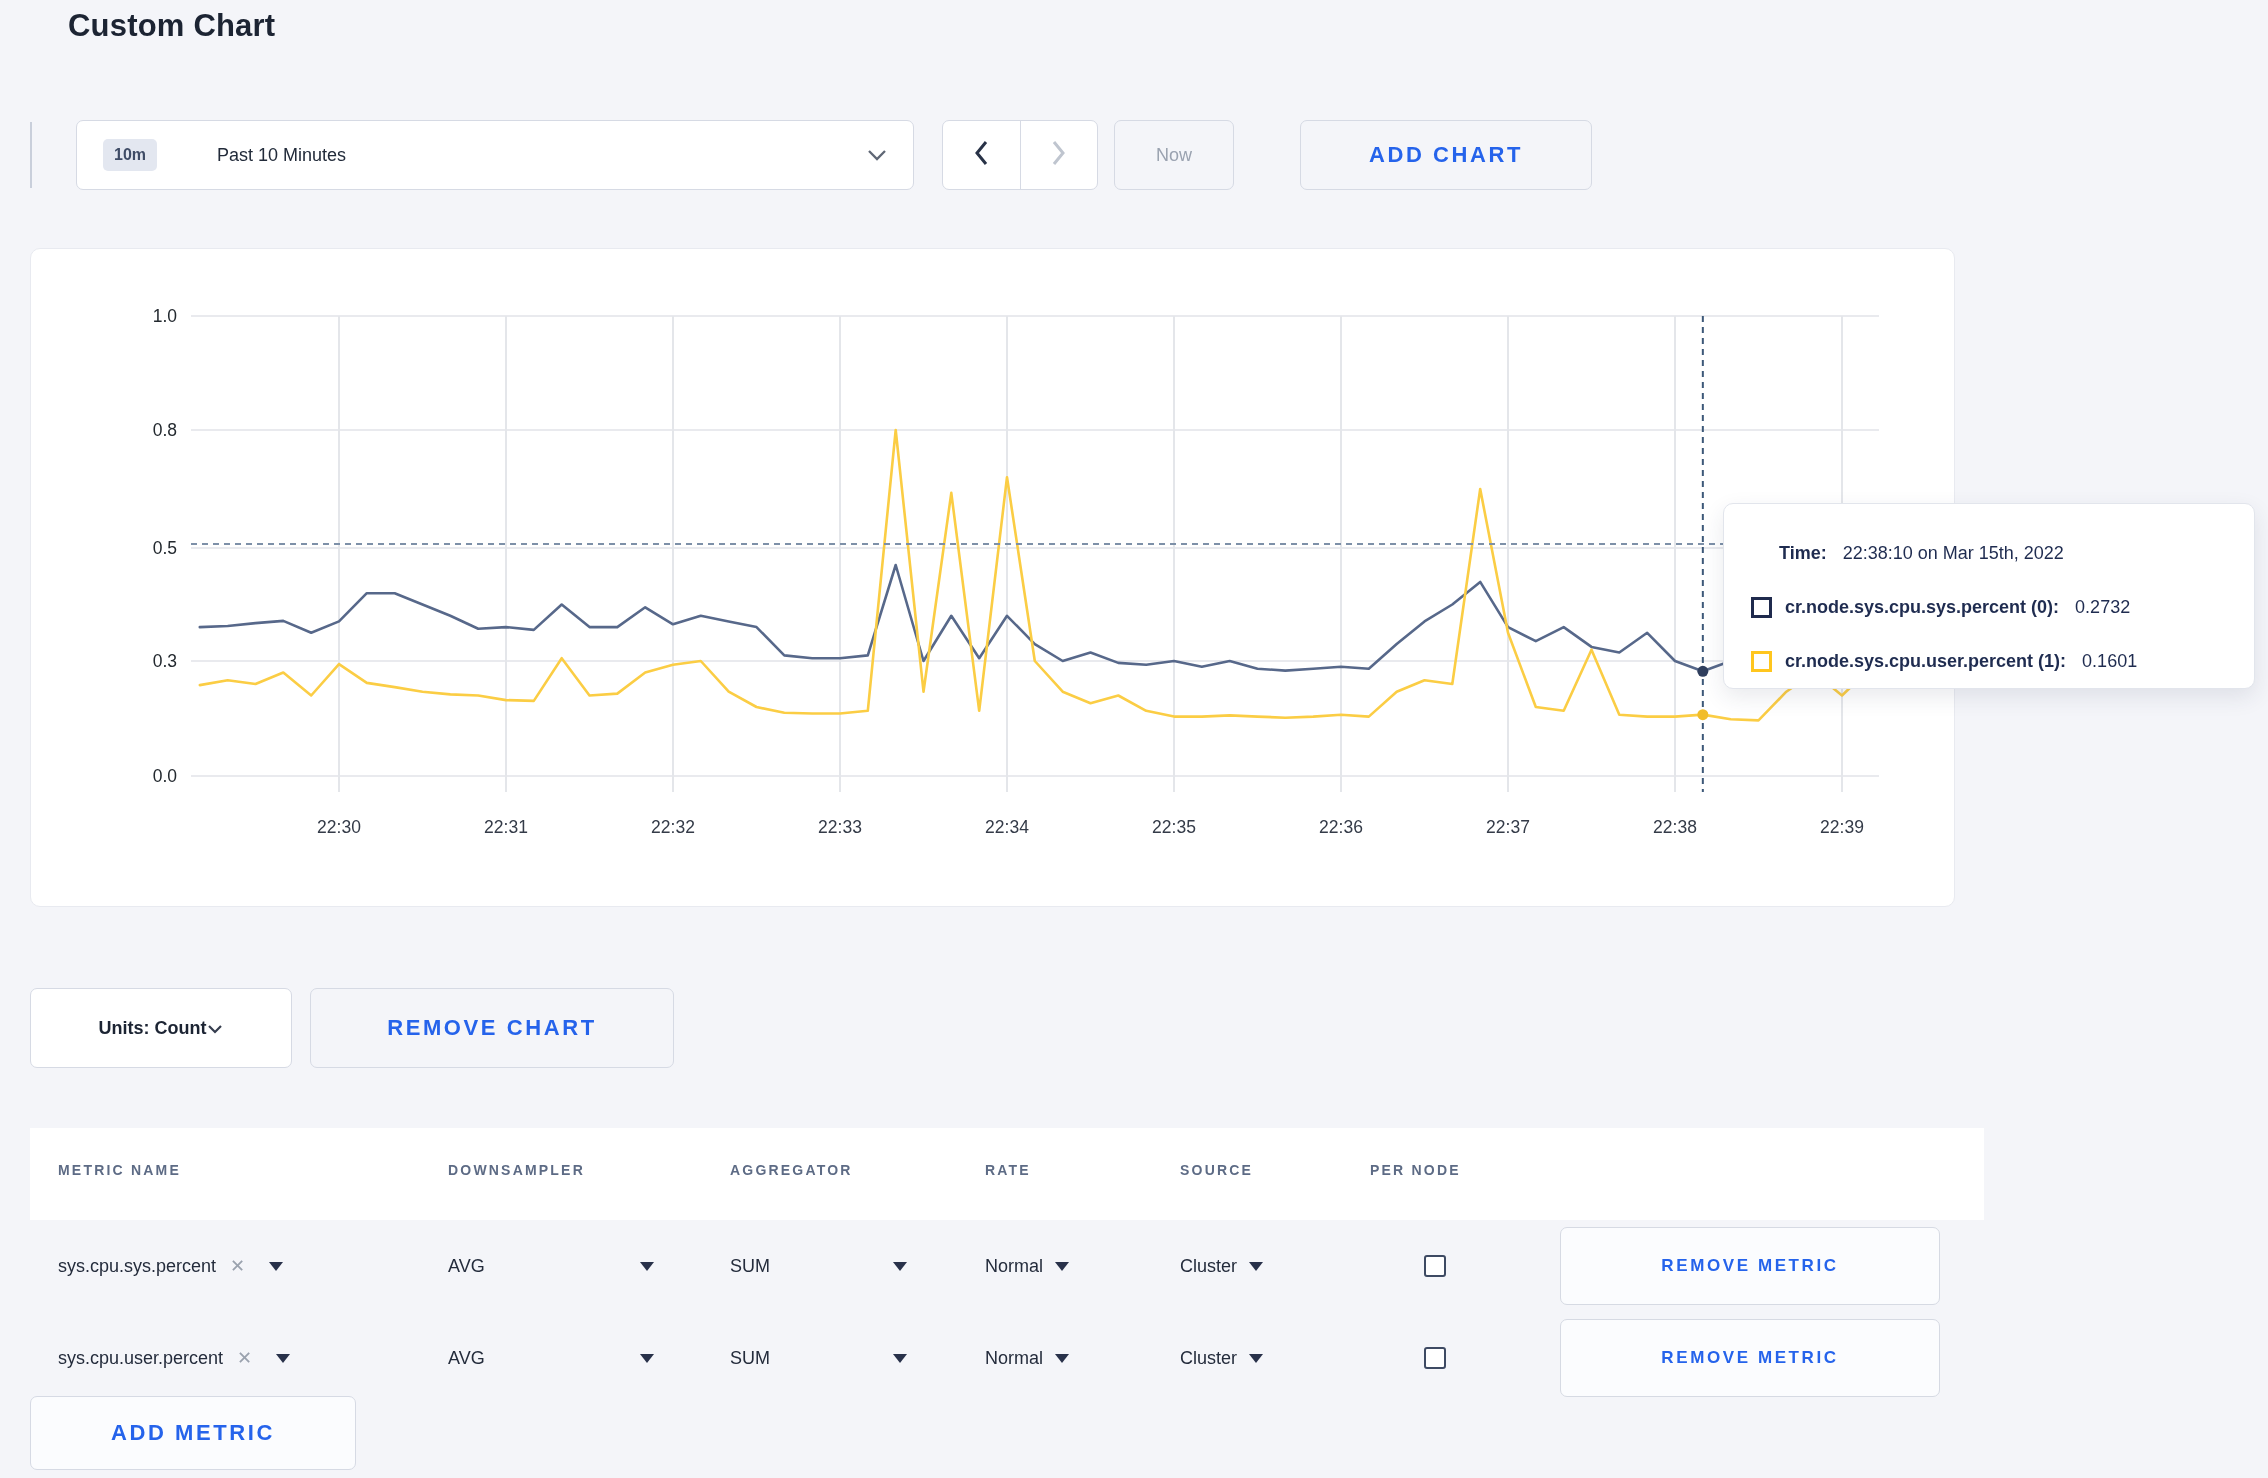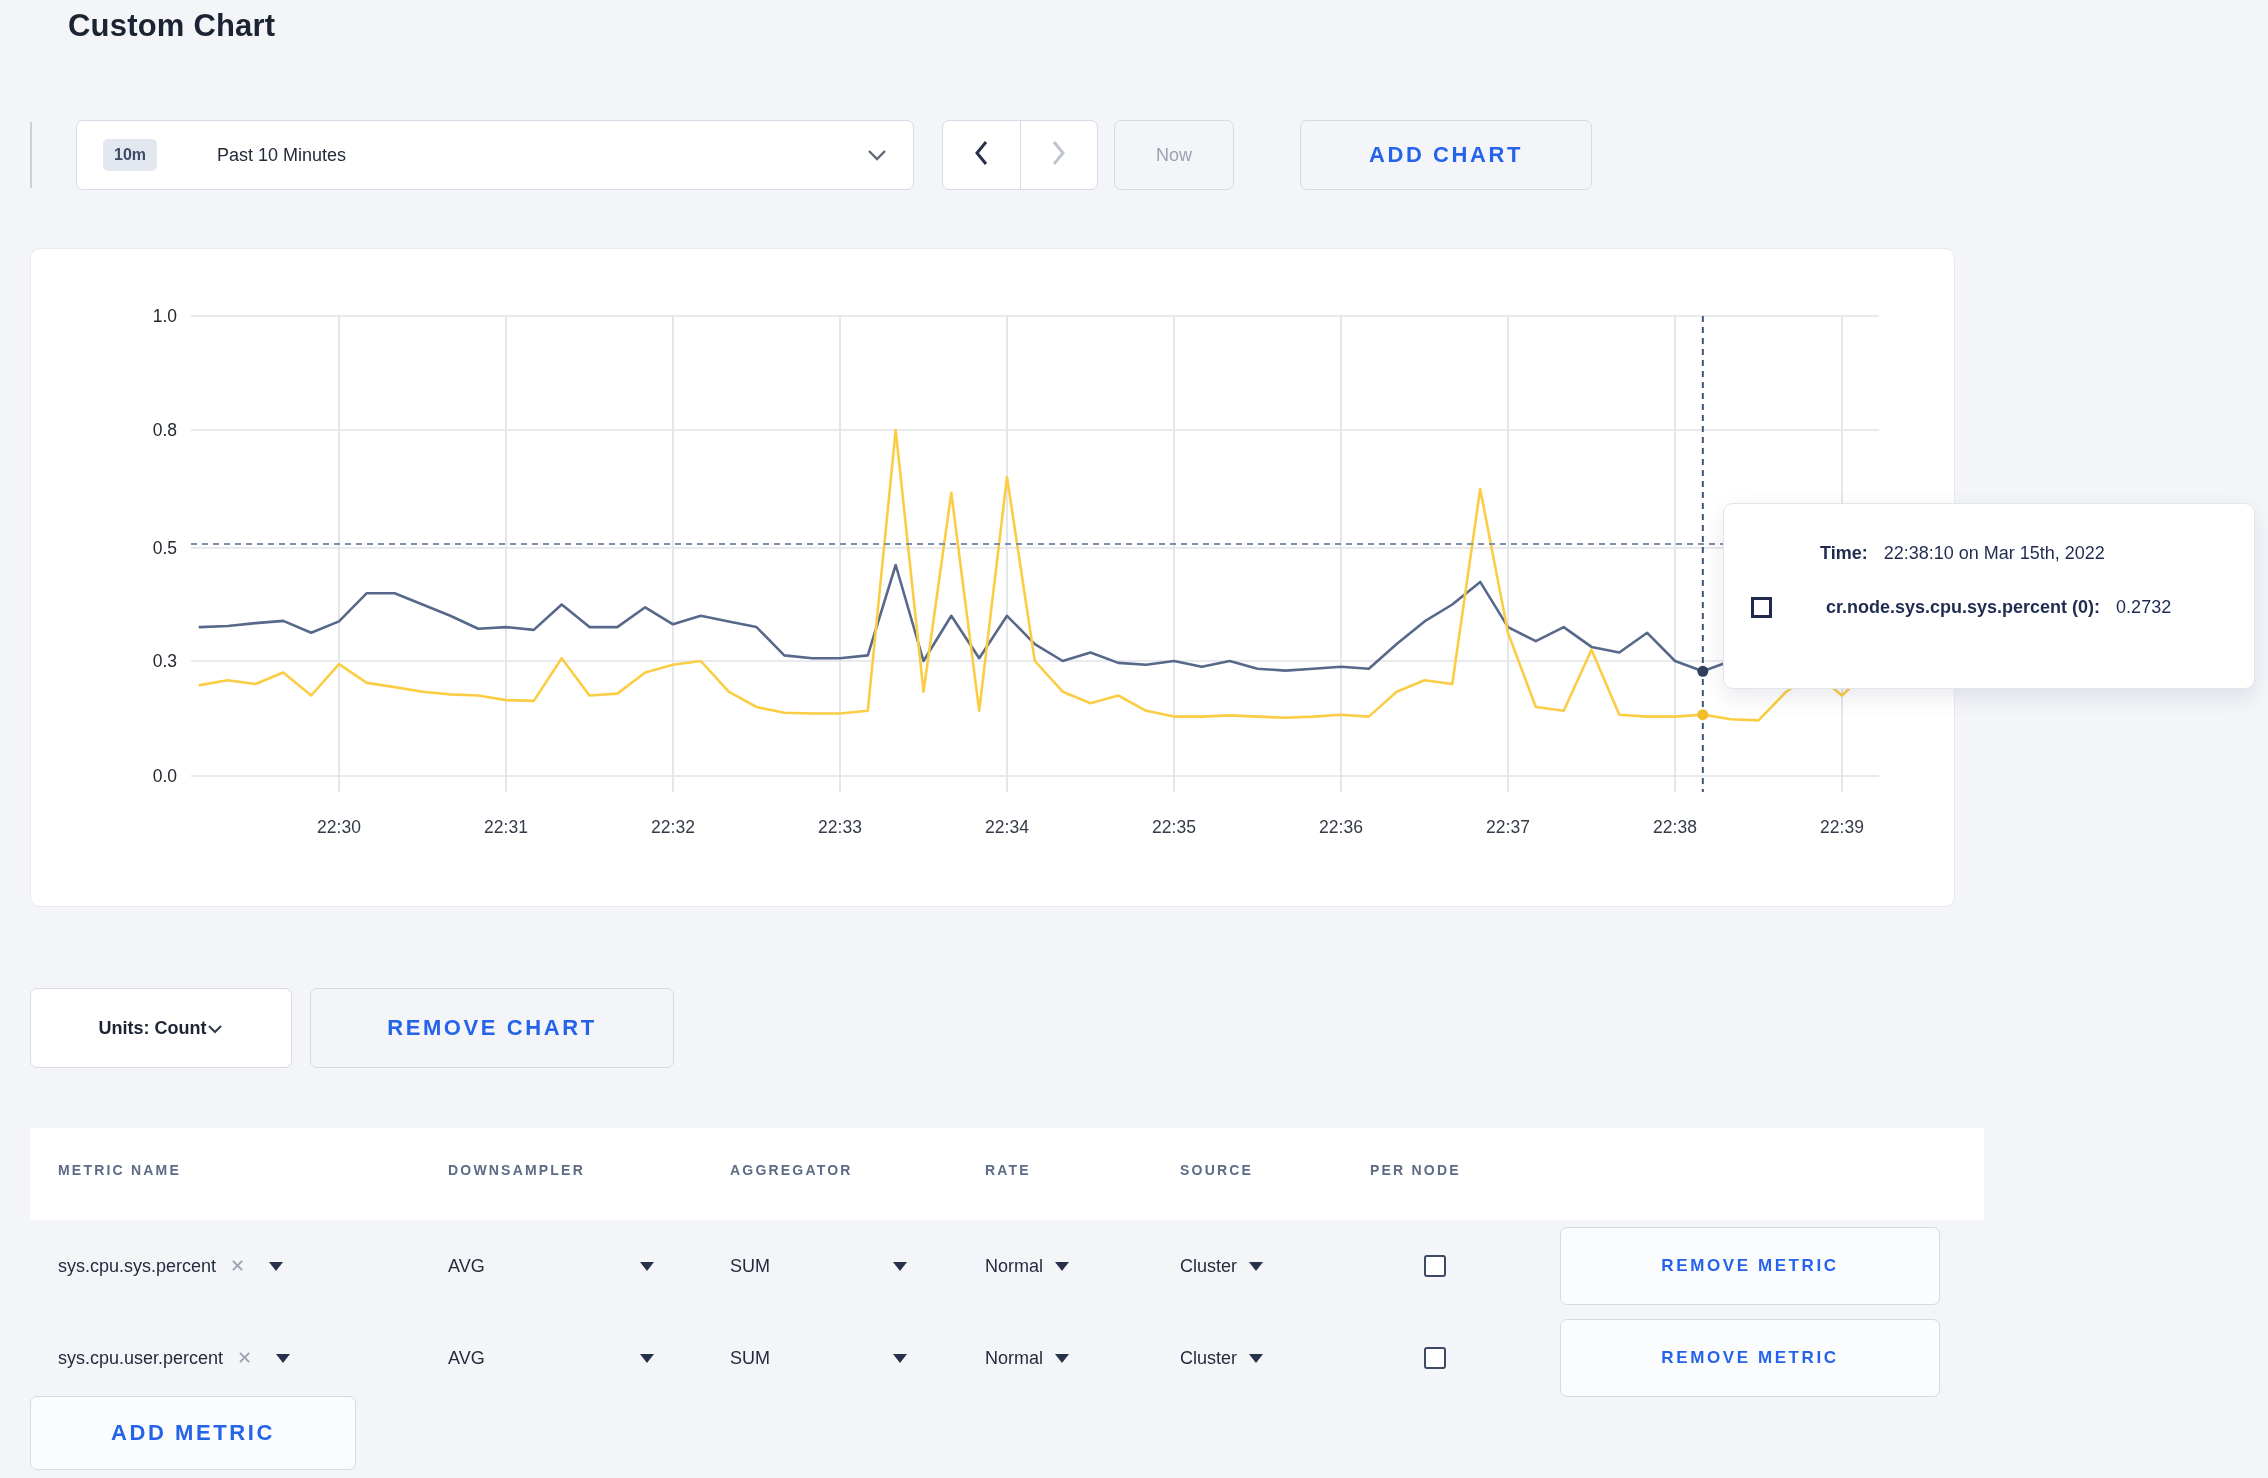--- a/index.html
+++ b/index.html
@@ -31,21 +31,21 @@
   
   .chart-card{position:absolute;left:30px;top:248px;width:1923px;height:657px;background:#fff;
               border:1px solid #e8eaf0;border-radius:10px;}
   .chart-card svg{position:absolute;left:0;top:0;}
 
   
   .tooltip{position:absolute;left:1723px;top:503px;width:532px;height:186px;background:#fff;
            border:1px solid #e2e5ec;border-radius:10px;box-shadow:0 8px 22px rgba(40,50,80,.10);
            box-sizing:border-box;padding:22px 20px 0 55px;font-size:18px;color:#1f2c50;}
   .tt-row{height:54px;display:flex;align-items:center;white-space:nowrap;}
-  .tt-bold{font-weight:700;margin-left:41px;}
+  .tt-bold{font-weight:700;}
   .tt-val{margin-left:16px;}
   .tt-swatch{width:15px;height:15px;border:3px solid #1f2a4d;margin-right:13px;margin-left:-28px;
              flex:0 0 auto;background:#fff;}
 
   
   .units-btn{left:30px;top:988px;width:262px;height:80px;top:988px;justify-content:center;
              gap:1px;font-size:18px;font-weight:700;color:#1c2433;cursor:pointer;}
   .remove-chart{left:310px;top:988px;width:364px;height:80px;}
 
   
@@ -151,20 +151,25 @@
   <div class="tooltip">
     <div class="tt-row">
       <span class="tt-bold">Time:</span>
       <span class="tt-val">22:38:10 on Mar 15th, 2022</span>
     </div>
     <div class="tt-row">
       <span class="tt-swatch" id="sw0" style="border-color: rgb(31, 42, 77);"></span>
       <span class="tt-bold">cr.node.sys.cpu.sys.percent (0):</span>
       <span class="tt-val">0.2732</span>
     </div>
+    <div class="tt-row">
+      <span class="tt-swatch" id="sw1" style="border-color: rgb(255, 198, 30);"></span>
+      <span class="tt-bold">cr.node.sys.cpu.user.percent (1):</span>
+      <span class="tt-val">0.1601</span>
+    </div>
   </div>
 
   <div class="btnish units-btn">
     <span>Units: Count</span>
     <span>
       <svg width="16" height="10" viewBox="0 0 16 10">
           <polyline points="2,2 8,8 14,2" fill="none" stroke="#353d4e" stroke-width="2.2"></polyline>
         </svg>
     </span>
   </div>

